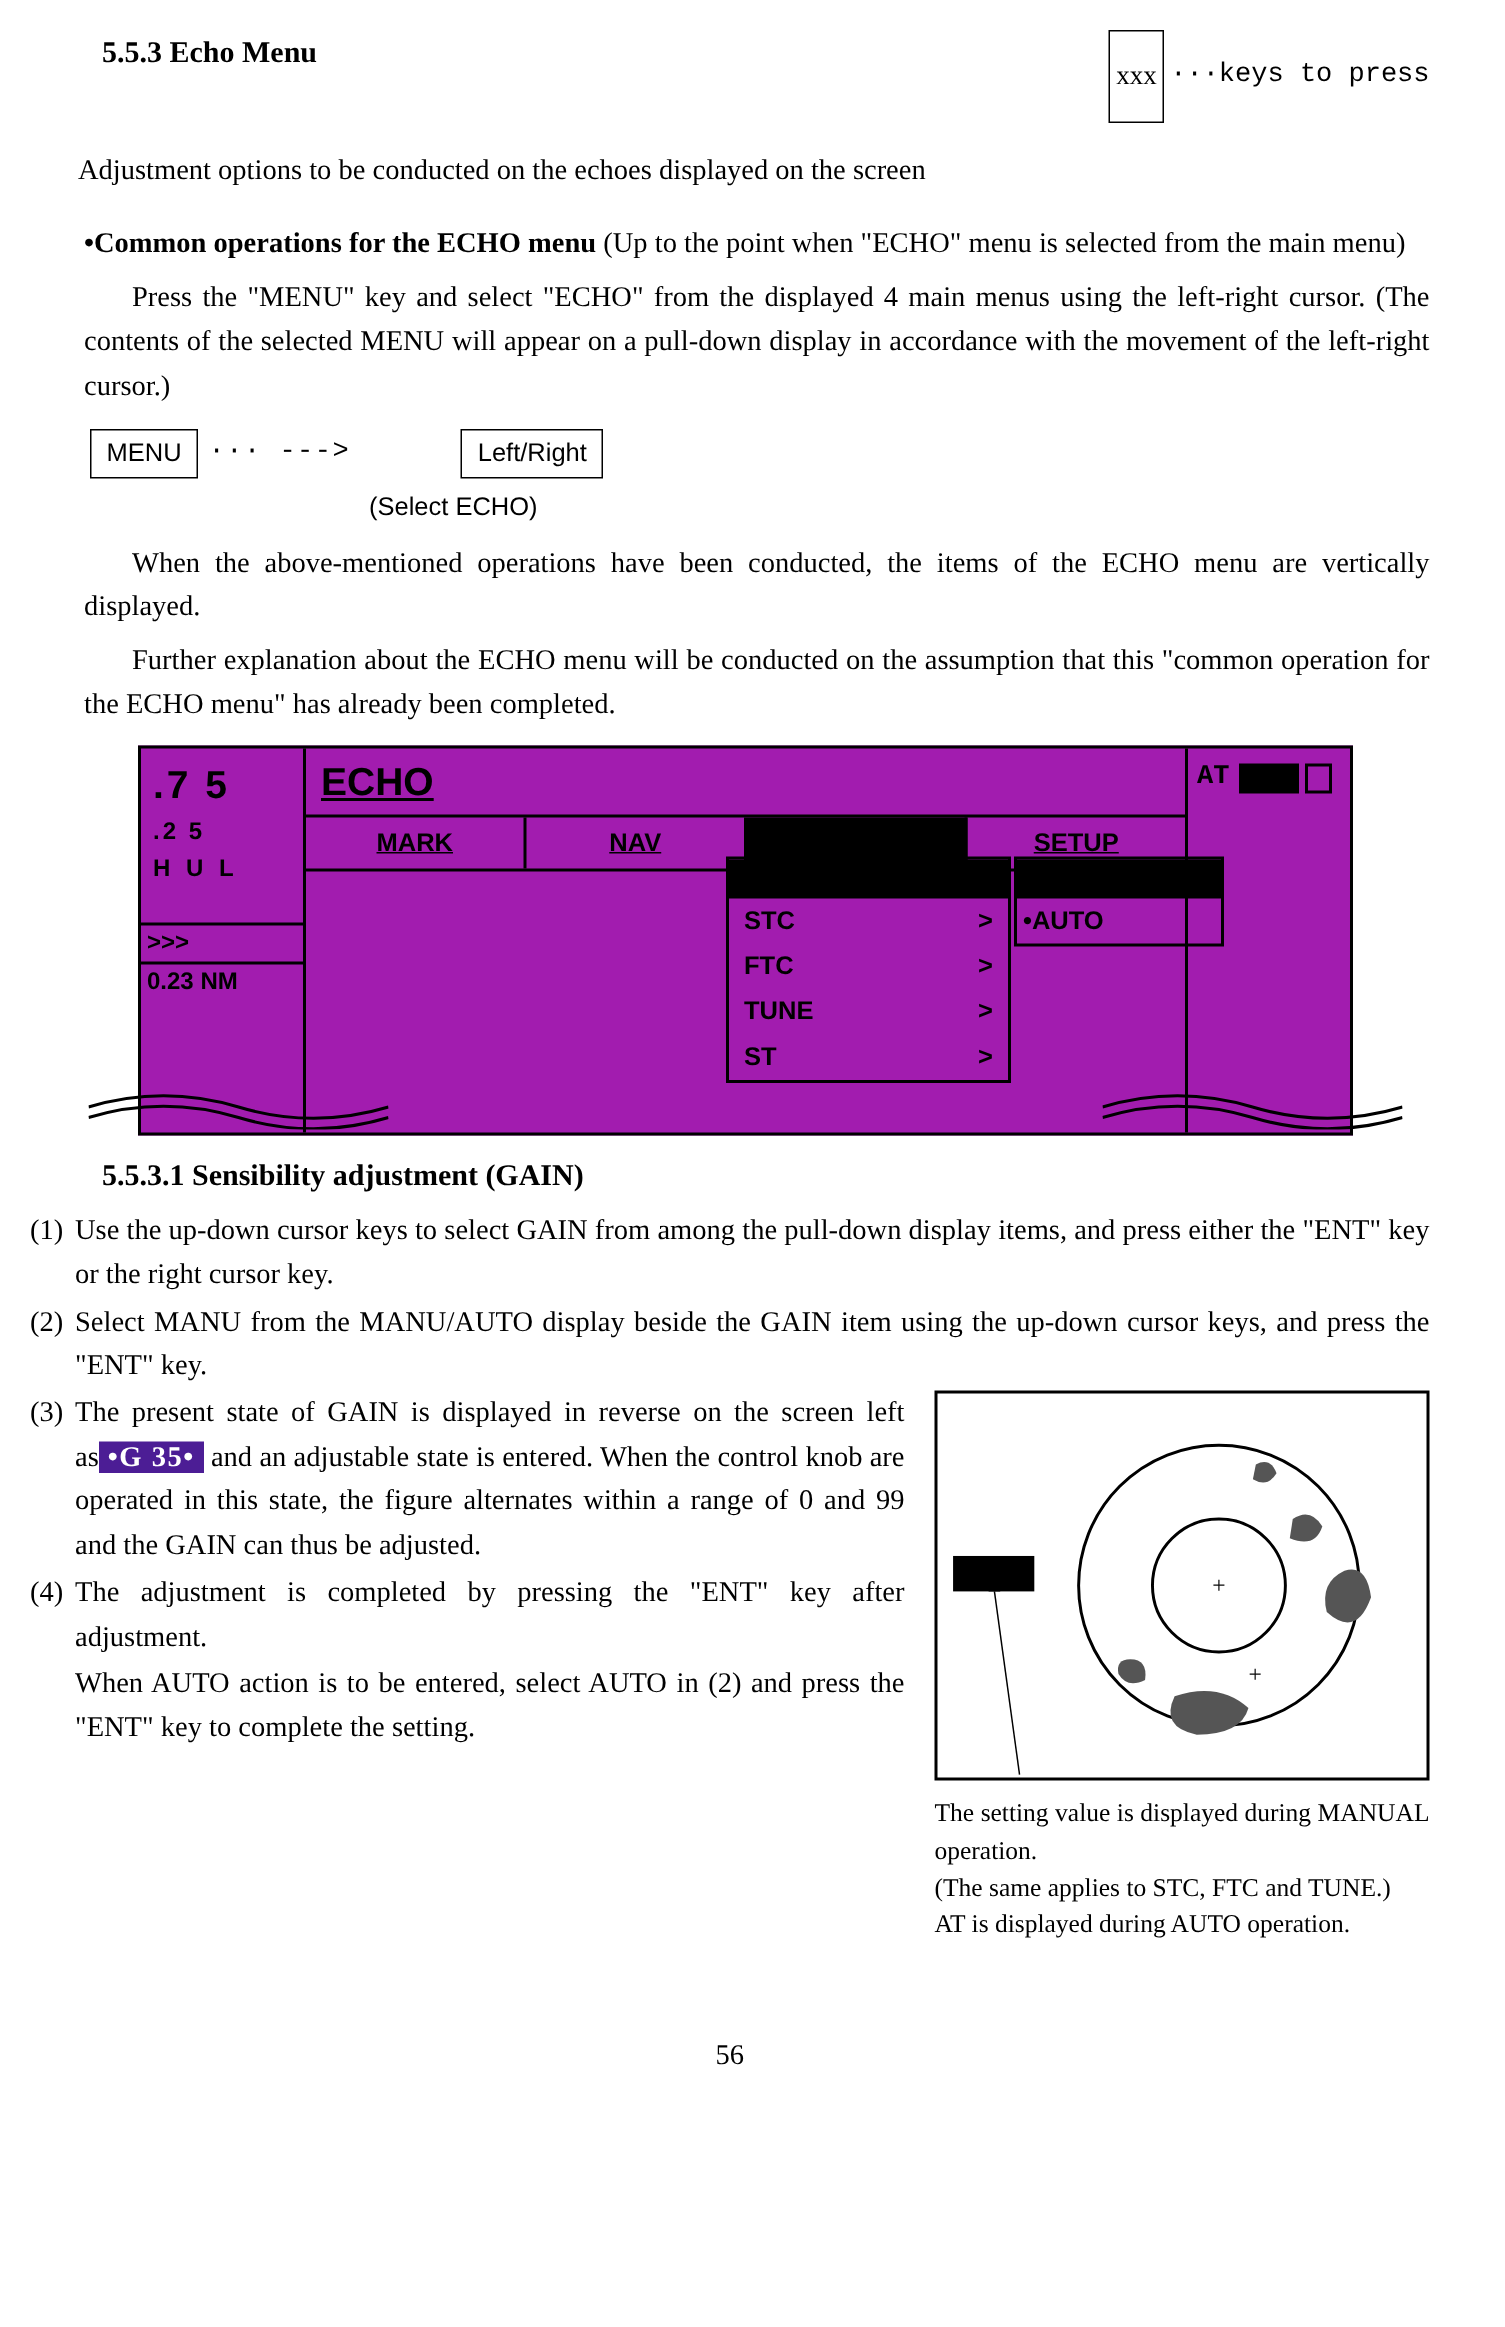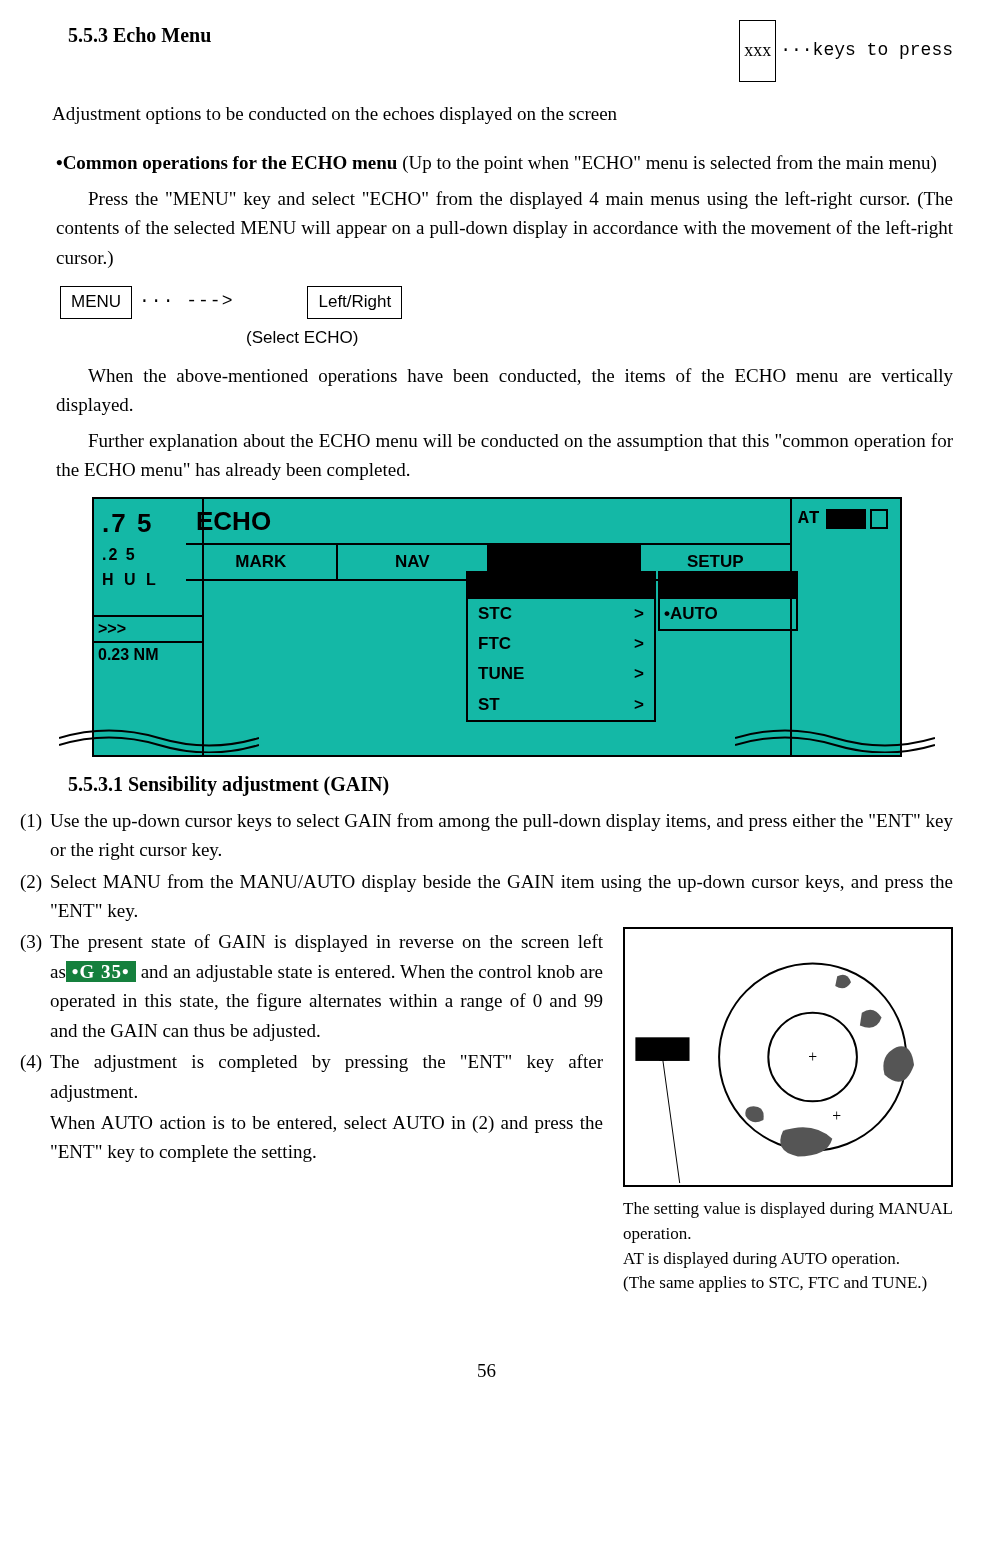--- a/index.html
+++ b/index.html
@@ -22,51 +22,51 @@
   .xxx { border: 1px solid #000; padding: 16px 4px; margin-right: 4px; font-family: Liberation Serif, serif; }
   .intro { margin-left: 32px; margin-bottom: 20px; margin-top: 48px; }
   .sub { margin-bottom: 6px; text-align: justify; margin-left: 36px; }
   .bold { font-weight: bold; }
   .p-indent { text-indent: 32px; }
   .key-seq { margin: 14px 0 6px 40px; display:flex; align-items:center; gap:7px; font-family: Arial, sans-serif; font-size:17px;}
   .key { border: 1px solid #000; padding: 2px 10px; font-family: Arial, sans-serif; }
   .dots-arrow { font-family: 'Courier New', monospace; letter-spacing: 1px; font-size:18px;}
   .sel-echo { margin-left: 226px; font-family: Arial, sans-serif; font-size:17px; margin-bottom:10px;}
   
-  .diagram { margin: 12px 0 12px 72px; width: 810px; font-family: Arial, Helvetica, sans-serif; border:2px solid #000; position:relative; height:260px; background:#14b8a6;}
+  .diagram { margin: 12px 0 12px 72px; width: 810px; font-family: Arial, Helvetica, sans-serif; border:2px solid #000; position:relative; height:260px; background:#a21caf;}
   .d-left { position:absolute; left:0; top:0; width:110px; height:100%; border-right:2px solid #000;}
   .dl-75 { font-size:26px; font-weight:bold; padding:4px 8px 0 8px; letter-spacing:2px;}
   .dl-25 { font-size:16px; font-weight:bold; padding:0 8px; letter-spacing:2px;}
   .dl-hul { font-size:16px; font-weight:bold; padding:0 8px; letter-spacing:3px;}
   .dl-row { font-size:16px; font-weight:bold; padding:0 4px; border-top:2px solid #000; margin-top:4px;}
   .dl-nm { font-size:16px; font-weight:bold; padding:0 4px; border-top:2px solid #000;}
   .d-right { position:absolute; right:0; top:0; width:110px; height:100%; border-left:2px solid #000;}
   .dr-at { font-family:'Courier New',monospace; font-weight:bold; font-size:18px; padding:6px 6px 0 6px; display:flex; align-items:center; gap:6px;}
   .dr-sq { width:40px; height:20px; background:#000; }
   .dr-sq2 { width:18px; height:20px; border:2px solid #000; margin-left:-2px;}
-  .d-main { position:absolute; left:92px; right:110px; top:0; height:100%;}
+  .d-main { position:absolute; left:110px; right:110px; top:0; height:100%;text-decoration:underline;}
   .dm-echo { font-size:26px; font-weight:bold; padding:2px 10px; border-bottom:2px solid #000;}
   .dm-tabs { display:flex; border-bottom:2px solid #000;}
   .dm-tab { flex:1; text-align:center; font-weight:bold; font-size:17px; padding:4px 0; border-right:2px solid #000;}
   .dm-tab.black { background:#000; color:#000;}
   .dm-drop { position:absolute; left:280px; top:72px; width:190px; border:2px solid #000;}
   .dm-di { display:flex; justify-content:space-between; font-weight:bold; font-size:17px; padding:2px 10px;}
   .dm-di.black { background:#000; height:26px;}
   .dm-side { position:absolute; left:472px; top:72px; width:140px; border:2px solid #000;}
   .dm-si { font-weight:bold; font-size:17px; padding:2px 4px;}
   .dm-si.black { background:#000; height:26px;}
   .curve { position:absolute; bottom:2px; width:200px; height:30px;}
   .curve.left { left:-35px;}
   .curve.right { right:-35px;}
   .sub-sec-title { font-weight: bold; font-size: 20px; margin-left: 48px; margin-top:8px; margin-bottom:6px;}
   .num-item { display:flex; margin-bottom:2px; text-align:justify;}
   .num-lbl { flex:0 0 30px; }
   .num-body { flex:1; }
   .narrow-body { width: 570px; }
-  .g35 { background:#15803d; color:#fff; font-weight:bold; padding:0 6px; letter-spacing:1px; white-space:nowrap;}
+  .g35 { background:#4c1d95; color:#fff; font-weight:bold; padding:0 6px; letter-spacing:1px; white-space:nowrap;}
   .right-fig { float:right; width:330px; margin-left:20px; }
   .fig-box { border:2px solid #000; height:260px; position:relative; margin-bottom:10px;}
   .fig-caption { font-size:17px; line-height:1.45; text-align:justify;}
   .page-num { text-align:center; margin-top:60px; font-size:19px;}
   .just { text-align: justify; }
 </style>
 </head>
 <body>
 
 <div class="header-row">
@@ -176,22 +176,22 @@
       <path d="M160 205 q30 -10 50 8 q-5 18 -35 18 q-25 -5 -15 -26 z" fill="#555"></path>
       <path d="M130 180 q12 0 10 14 q-12 6 -18 -4 q-2 -10 8 -10 z" fill="#555"></path>
       <path d="M215 48 q10 -5 14 6 q-6 10 -16 4 z" fill="#555"></path>
       <rect x="10" y="110" width="55" height="24" fill="#000"></rect>
       <line x1="38" y1="134" x2="55" y2="258" stroke="#000" stroke-width="1"></line>
       <path d="M34 134 l4 -8 l4 8 z" fill="#000"></path>
     </svg>
   </div>
   <div class="fig-caption">
     <div>The setting value is displayed during MANUAL operation.</div>
+    <div>(The same applies to STC, FTC and TUNE.)</div>
     <div>AT is displayed during AUTO operation.</div>
-    <div>(The same applies to STC, FTC and TUNE.)</div>
   </div>
 </div>
 
 <div class="num-item">
   <div class="num-lbl">(3)</div>
   <div class="num-body narrow-body just">
     <span>The present state of GAIN is displayed in reverse on the screen left as</span><span class="g35">•G 35•</span><span> and an adjustable state is entered. When the control knob are operated in this state, the figure alternates within a range of 0 and 99 and the GAIN can thus be adjusted.</span>
   </div>
 </div>
 <div class="num-item">

